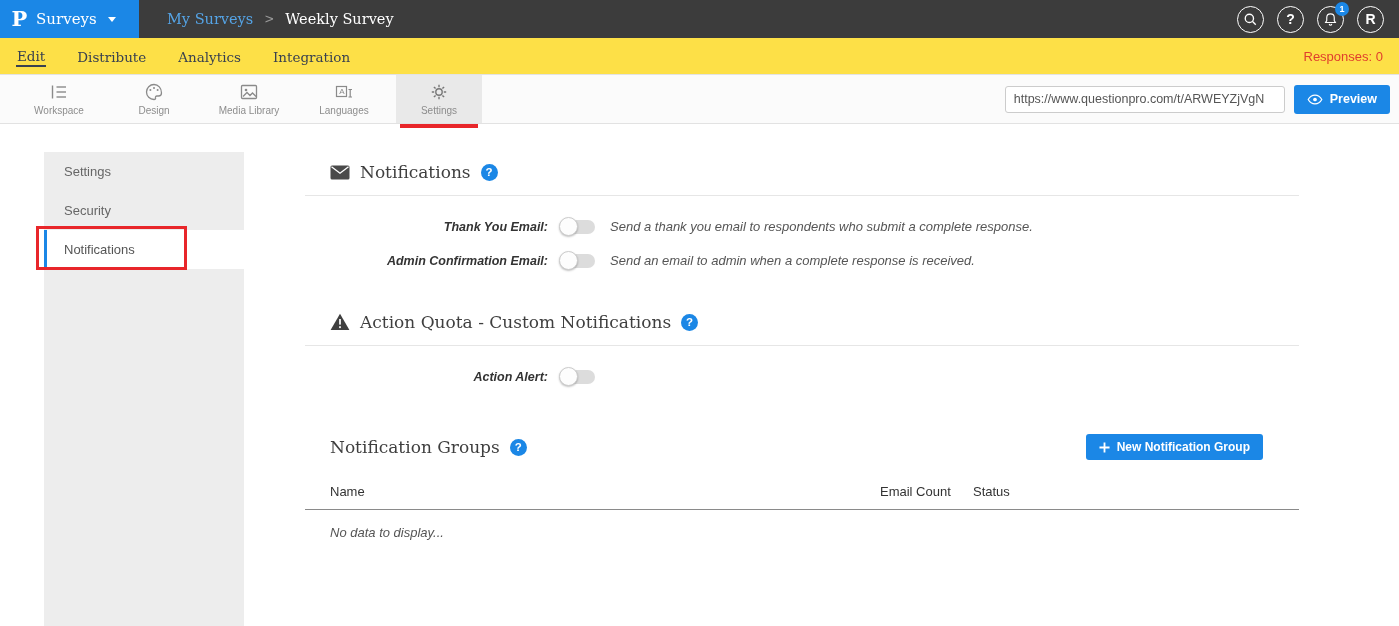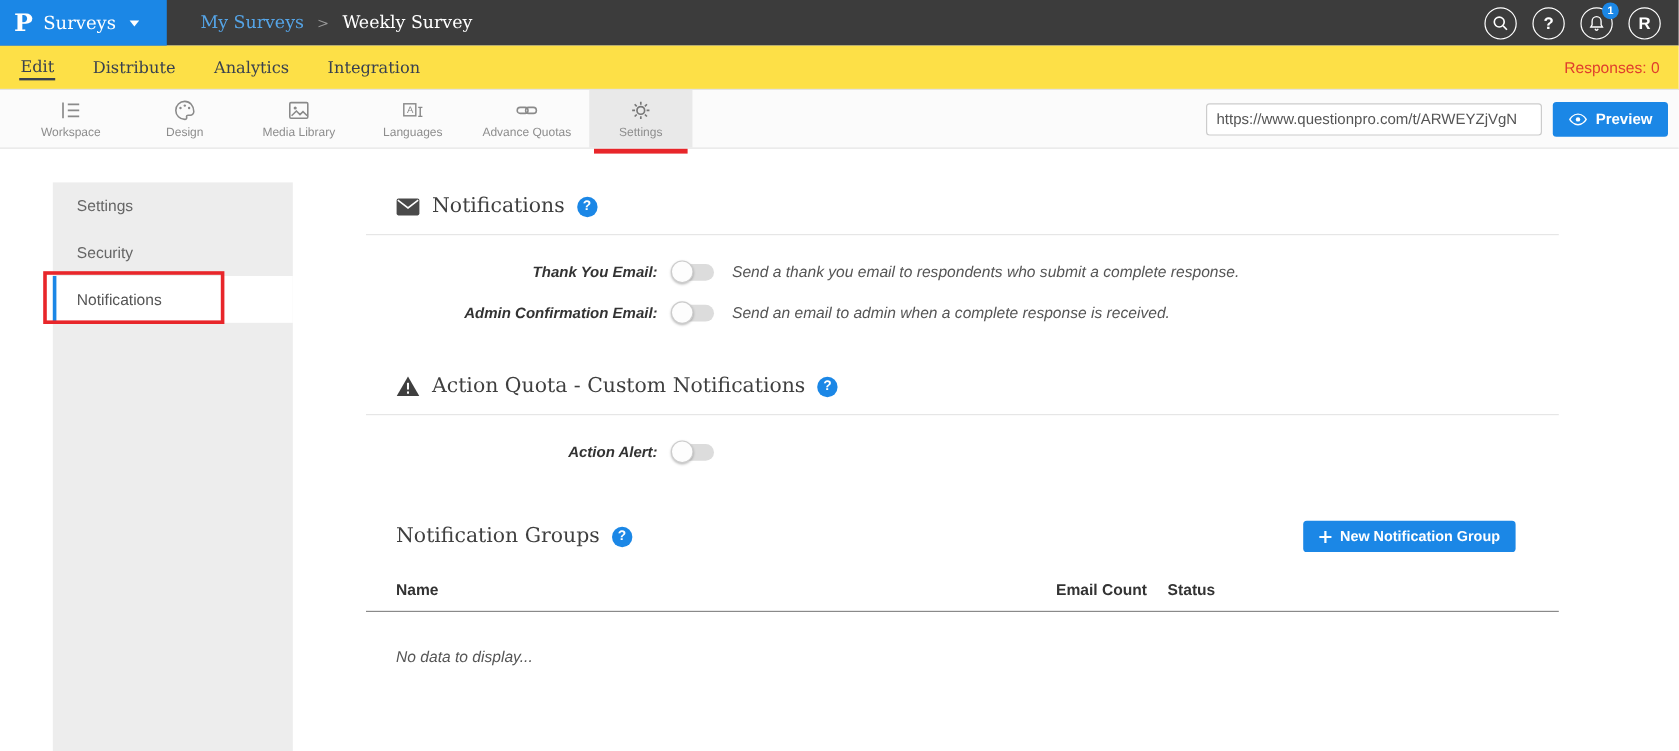--- a/index.html
+++ b/index.html
@@ -55,22 +55,22 @@
   .toggle { margin-left:13px; width:34px; height:14px; background:#dcdcdc; border-radius:8px; position:relative; cursor:pointer; flex:none; }
   .knob { position:absolute; left:-2px; top:-3px; width:19px; height:19px; background:#fdfdfd; border:1px solid #ccc; border-radius:50%; box-shadow:0 1px 2px rgba(0,0,0,.25); }
   .trow-desc { margin-left:15px; font-size:13px; color:#555; }
 
   .sec-alerts { margin-top:42px; }
   .sec-groups { margin-top:48px; }
   .groups-head { display:flex; align-items:center; justify-content:space-between; }
   .new-group-btn { background:#1b87e6; color:#fff; border:none; border-radius:3px; height:26px; padding:0 13px; font-size:12px; font-weight:bold; display:flex; align-items:center; gap:7px; cursor:pointer; margin-right:36px; font-family:"Liberation Sans", sans-serif; }
 
   .gtable { margin-top:24px; }
-  .gtable-head { display:grid; grid-template-columns:550px 93px 1fr; padding:0 0 10px 25px; font-weight:bold; font-size:13px; color:#333; border-bottom:1px solid #8a8a8a; }
-  .empty-msg { margin:30px 0 0 25px; font-style:italic; font-size:13px; color:#555; }
+  .gtable-head { display:grid; grid-template-columns:550px 93px 1fr; padding:0 0 10px 25px; font-weight:normal; font-size:13px; color:#333; border-bottom:1px solid #8a8a8a; }
+  .empty-msg { margin:15px 0 0 25px; font-style:italic; font-size:13px; color:#555; }
 </style>
 </head>
 <body>
 
 <header class="topbar">
   <div class="logo-area">
     <span class="logo-badge">P</span>
     <span class="product">Surveys</span>
     <span class="caret"></span>
   </div>
@@ -134,27 +134,20 @@
     <span>Media Library</span>
   </div>
   <div class="tool-item">
     <svg width="20" height="20" viewBox="0 0 20 20">
         <rect x="2.5" y="4.5" width="10" height="10" fill="none" stroke="#8a8a8a" stroke-width="1.2"></rect>
         <text x="5.2" y="12.4" font-size="8" fill="#8a8a8a" font-family="Liberation Sans, sans-serif">A</text>
         <path d="M14.5 7.5h3.5M16.2 7.5v7.5M14.5 15h3.5" fill="none" stroke="#8a8a8a" stroke-width="1.2"></path>
       </svg>
     <span>Languages</span>
   </div>
-  <div class="tool-item">
-    <svg width="20" height="20" viewBox="0 0 20 20">
-        <rect x="2" y="7.5" width="9" height="5" rx="2.5" fill="none" stroke="#8a8a8a" stroke-width="1.3"></rect>
-        <rect x="9" y="7.5" width="9" height="5" rx="2.5" fill="none" stroke="#8a8a8a" stroke-width="1.3"></rect>
-      </svg>
-    <span>Advance Quotas</span>
-  </div>
   <div class="tool-item active">
     <svg width="20" height="20" viewBox="0 0 20 20" fill="none" stroke="#777" stroke-width="1.4">
         <circle cx="10" cy="10" r="3.2"></circle>
         <path d="M10 2.8v2.4M10 14.8v2.4M17.2 10h-2.4M5.2 10H2.8M15.1 4.9l-1.7 1.7M6.6 13.4l-1.7 1.7M15.1 15.1l-1.7-1.7M6.6 6.6L4.9 4.9"></path>
       </svg>
     <span>Settings</span>
   </div>
   <input class="url-input" type="text" value="https://www.questionpro.com/t/ARWEYZjVgN" style="">
   <button class="preview-btn">
     <svg width="16" height="13" viewBox="0 0 20 14">

